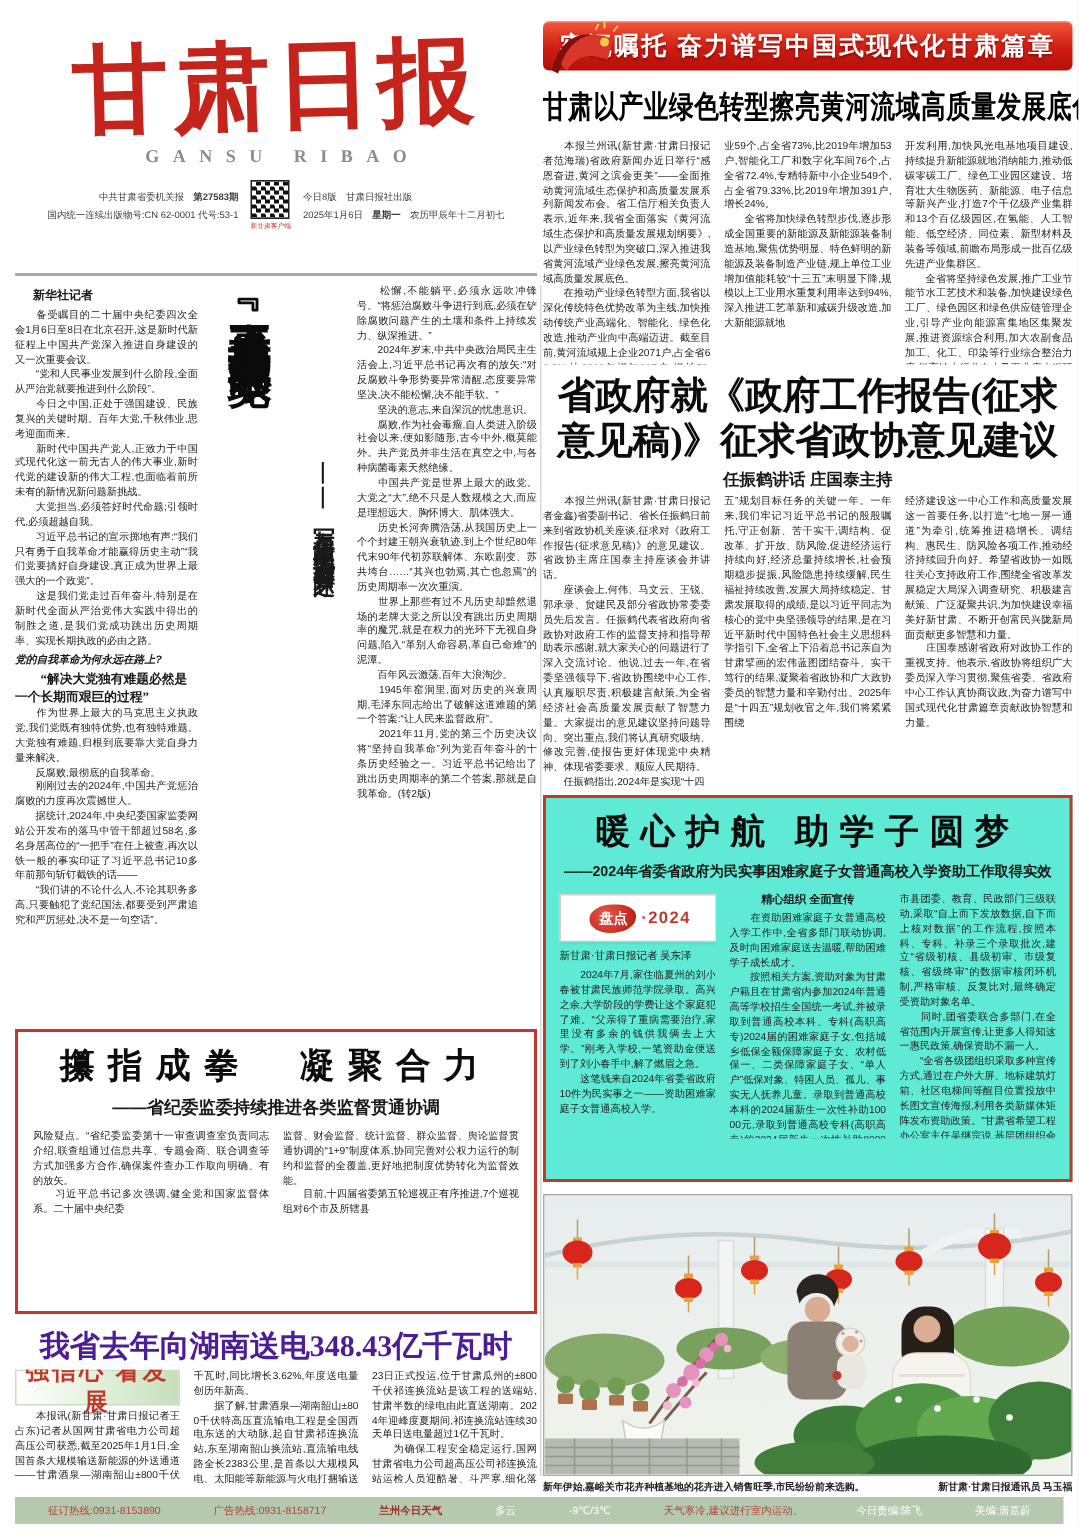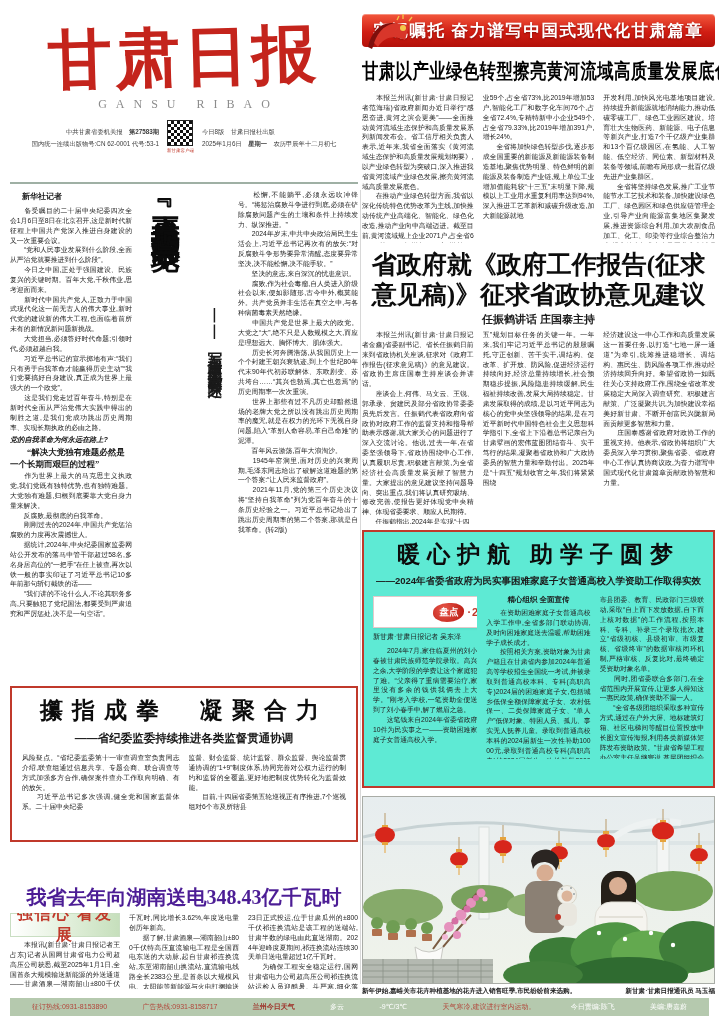--- a/index.html
+++ b/index.html
@@ -1,19 +1,19 @@
 <!DOCTYPE html>
 <html><head>
 <meta charset="utf-8">
 <style>
   html,body{margin:0;padding:0;background:#e9e9e9;}
   .page{position:relative;width:719px;height:1024px;background:#ffffff;overflow:hidden;
         font-family:"Liberation Sans","DejaVu Sans",sans-serif;color:#1a1a1a;margin:0 auto;}
   .abs{position:absolute;}
-  .serif{font-family:"Liberation Serif","DejaVu Serif",serif;}
+  .serif{font-family:"Liberation Serif","DejaVu Serif",serif;font-weight:bold;}
   .col-text{font-size:6.8px;line-height:1.45;text-align:justify;white-space:pre-line;
             color:#222;overflow:hidden;word-break:break-all;}
   .cols{display:flex;gap:9px;}
   .cols>div{flex:1;overflow:hidden;}
 
   
   .masthead{left:10px;top:8px;width:348px;height:176px;border-bottom:2px solid #9fb0a4;box-sizing:border-box;}
   .m-title{margin-top:16px;text-align:center;font-weight:bold;font-size:64px;color:#c4241c;
            letter-spacing:4px;line-height:1.05;transform:rotate(-1.5deg);}
   .m-pinyin{text-align:center;letter-spacing:9px;font-size:12px;color:#8c8c8c;margin-top:6px;padding-left:9px;}
@@ -43,21 +43,21 @@
   .gov-body{left:362px;top:330px;width:353px;height:194px;}
 
   
   .warm-box{left:362px;top:530px;width:353px;height:258px;border:2px solid #c0392b;
             box-sizing:border-box;padding:7px 9px 5px;background:#5eead4;}
   .warm-head{font-weight:bold;font-size:23px;letter-spacing:7px;text-align:center;color:#0c0c0c;}
   .warm-sub{font-weight:bold;font-size:9.5px;text-align:center;margin-top:5px;}
   .warm-cols{margin-top:7px;height:164px;}
   .badge{width:106px;height:30px;margin:1px auto 4px;border:1px solid #e3caca;background:#fff;
          display:flex;align-items:center;justify-content:center;gap:3px;
-         box-shadow:0 1px 2px rgba(0,0,0,.08);padding-left:40px;}
+         box-shadow:0 1px 2px rgba(0,0,0,.08);}
   .badge-blob{background:radial-gradient(circle at 35% 35%,#e8574a,#b5150d);color:#fff;font-weight:bold;
               font-size:9.5px;padding:3px 6px;border-radius:50% 40% 55% 45%;}
   .badge-year{color:#c0392b;font-weight:bold;font-size:11px;letter-spacing:1px;}
   .warm-byline{font-size:7px;margin:2px 0 4px;font-family:"Liberation Serif",serif;}
   .col-subhead{font-weight:bold;font-size:7.5px;text-align:center;margin-bottom:3px;}
 
   
   .photo{left:362px;top:796px;width:353px;height:188px;border:1px solid #a9aca6;box-sizing:border-box;overflow:hidden;}
   .caption-row{left:362px;top:987px;width:353px;display:flex;justify-content:space-between;
                font-size:6.6px;font-weight:bold;color:#222;font-family:"Liberation Serif",serif;}
@@ -68,21 +68,21 @@
   .party-byline{font-weight:bold;font-size:8px;margin:1px 0 4px 12px;}
   .party-sub{font-weight:bold;font-size:7.2px;margin:3px 0 2px;font-style:italic;}
   .party-quote{font-weight:bold;font-size:8.5px;font-family:"Liberation Serif",serif;line-height:1.4;}
   .v-head{writing-mode:vertical-rl;font-family:"Liberation Serif",serif;font-weight:bold;
           font-size:29px;line-height:52px;letter-spacing:2px;height:488px;color:#0b0b0b;}
   .v-sub{writing-mode:vertical-rl;font-weight:bold;font-size:14.5px;line-height:30px;
          padding-top:118px;letter-spacing:2px;height:370px;}
   .party .colB{flex:1;height:488px;overflow:hidden;}
 
   
-  .fist-box{left:10px;top:686px;width:348px;height:156px;border:2px solid #c0392b;
+  .fist-box{left:10px;top:686px;width:348px;height:190px;border:2px solid #c0392b;
             box-sizing:border-box;padding:7px 10px;background:#fff;}
   .fist-head{font-weight:bold;font-size:23px;letter-spacing:9px;text-align:center;color:#0c0c0c;}
   .fist-sub{font-weight:bold;font-size:11.5px;text-align:center;margin-top:5px;}
   .fist-cols{margin-top:7px;height:112px;}
   .fist-byline{text-align:center;font-size:7px;font-family:"Liberation Serif",serif;
                line-height:1.8;margin-bottom:3px;white-space:pre-line;}
 
   
   .power-head{left:10px;top:884px;width:348px;text-align:center;font-weight:bold;font-size:20px;color:#4c1d95;}
   .power-body{left:10px;top:913px;width:348px;height:76px;}

